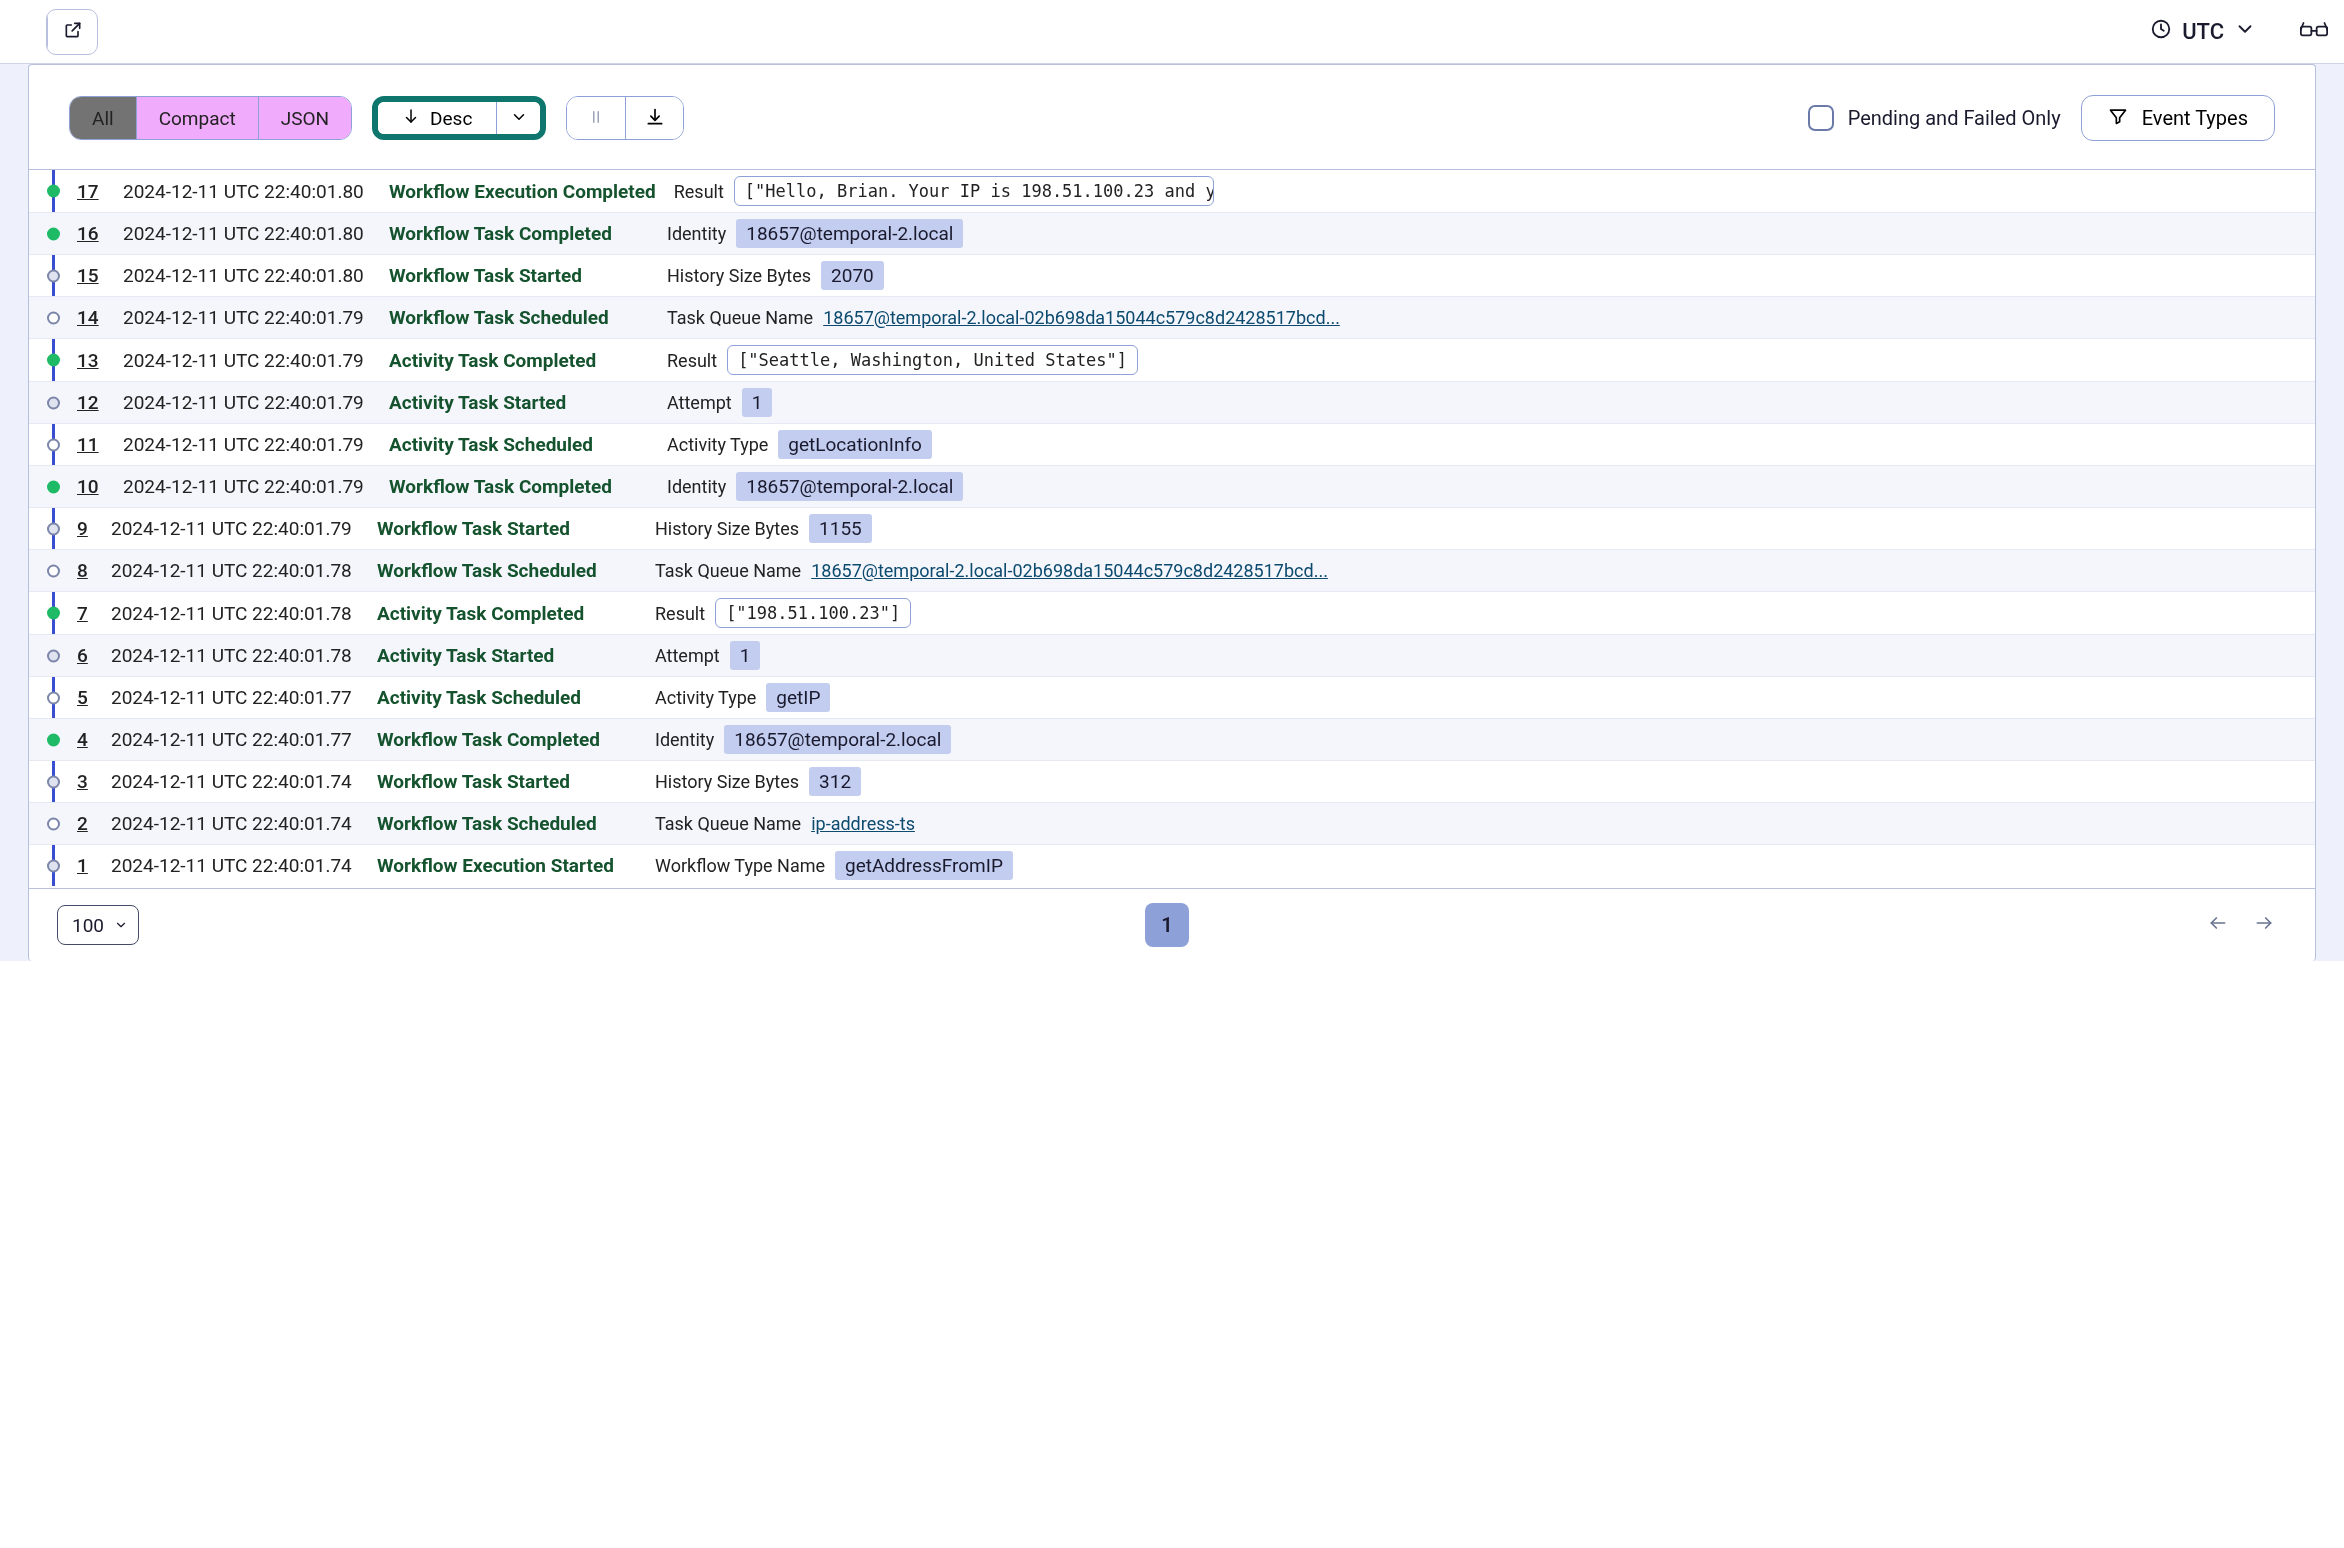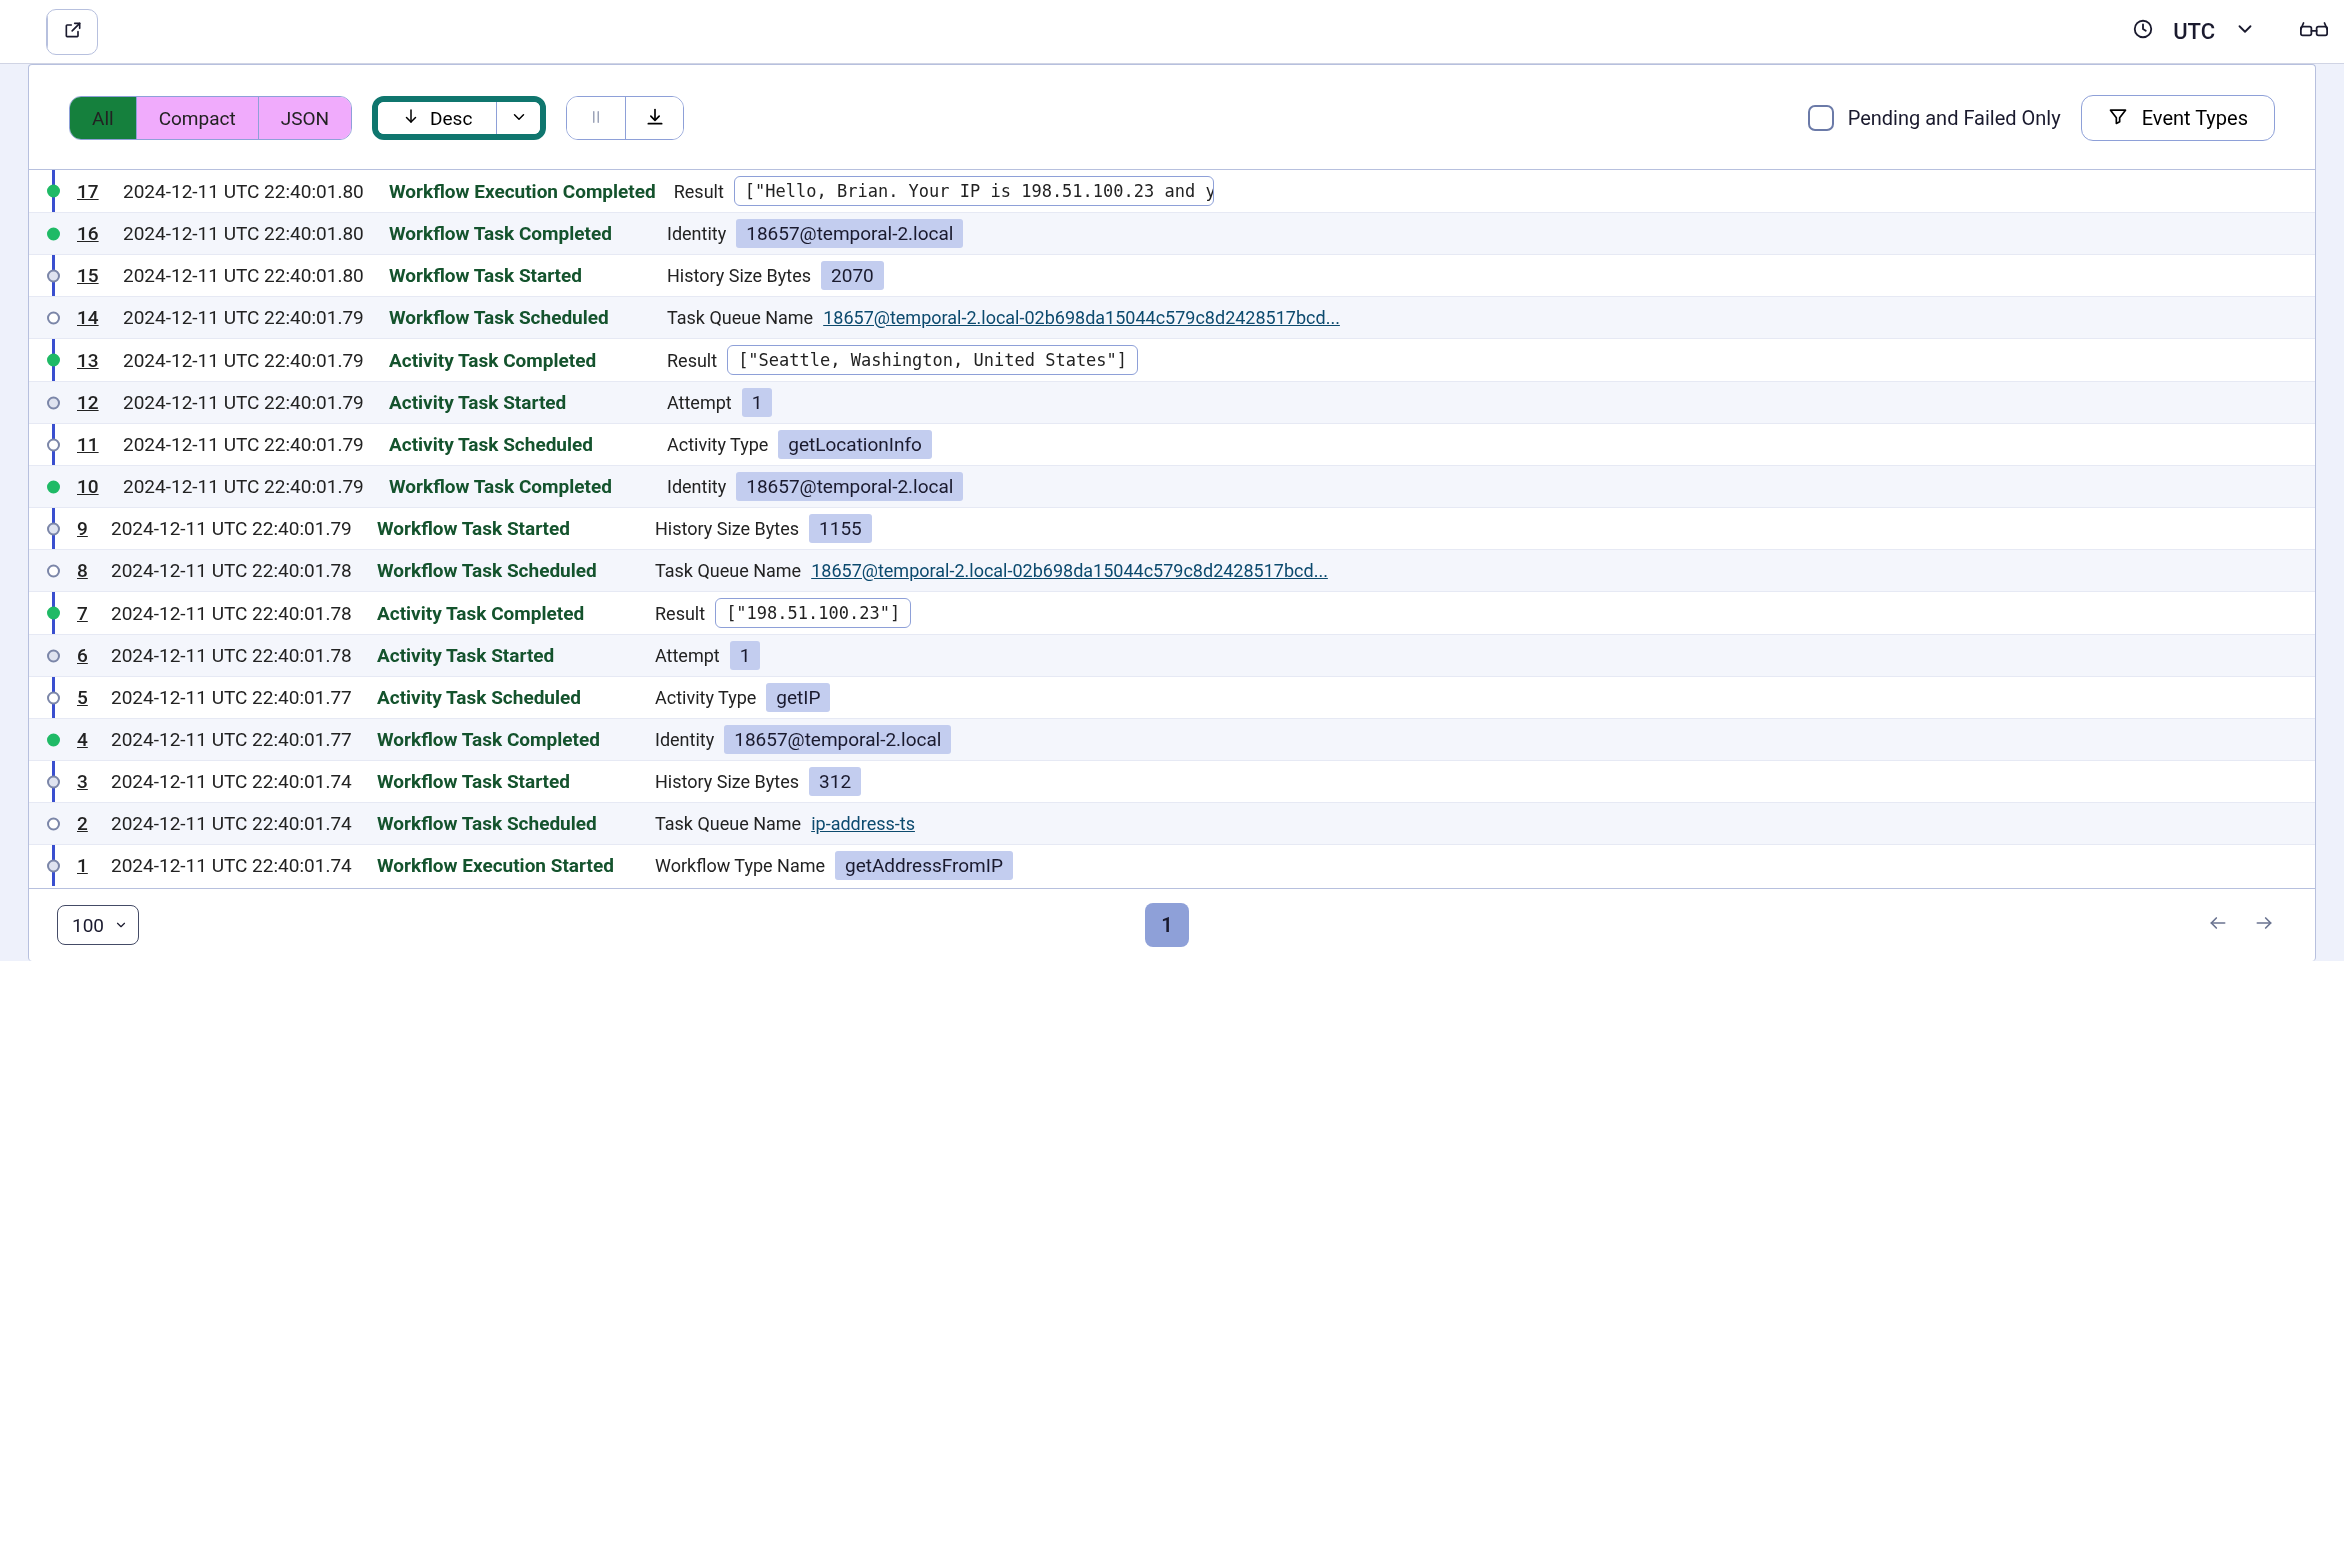--- a/index.html
+++ b/index.html
@@ -8,36 +8,36 @@
 
   
   .topbar { display: flex; align-items: center; height: 64px; border-bottom: 1px solid #d0d4e4; padding: 0 16px 0 46px; gap: 10px; }
   .ns-box { display: flex; align-items: center; height: 46px; border: 1px solid #b7c0de; border-radius: 10px; background: #fff; overflow: hidden; }
   .ns-main { display: flex; align-items: center; gap: 12px; padding: 0 16px; height: 100%; min-width: 330px; }
   .ns-icon svg { width: 20px; height: 20px; display: block; }
   .ns-text { font-size: 20px; color: #333; }
   .ns-ext { border-left: 1px solid #b7c0de; width: 50px; height: 100%; display: flex; align-items: center; justify-content: center; cursor: pointer; }
   .ns-ext svg { width: 20px; height: 20px; }
   .topbar-spacer { flex: 1; }
-  .tz { display: flex; align-items: center; gap: 19px; font-size: 22px; font-weight: 500; cursor: pointer; justify-content: space-between; }
+  .tz { display: flex; align-items: center; gap: 10px; font-size: 22px; font-weight: 500; cursor: pointer; justify-content: space-between; }
   .tz svg { width: 22px; height: 22px; }
   .glasses { margin-left: 34px; cursor: pointer; }
   .glasses svg { width: 28px; height: 22px; }
 
   
   .page-wrap { background: #eef1fb; padding: 0 28px; }
   .card { background: #fff; border: 1px solid #b7c0de; border-radius: 4px; margin-top: 0; }
   .card-top { border-bottom: none; }
 
   
   .toolbar { display: flex; align-items: center; gap: 20px; padding: 30px 40px 28px 40px; }
   .seg { display: inline-flex; border: 1px solid #8ea0d8; border-radius: 12px; overflow: hidden; height: 44px; }
   .seg button { border: none; background: #f0abfc; padding: 0 22px; font-size: 19px; cursor: pointer; font-family: inherit; color: #222; }
   .seg button + button { border-left: 1px solid #8ea0d8; }
-  .seg button.active { background: #15803d; }
+  .seg button.active { background: #737373; }
   .sort-grp { display: inline-flex; border: 6px solid #0f766e; border-radius: 12px; overflow: hidden; height: 44px; }
   .sort-grp .sort-main { display: flex; align-items: center; gap: 10px; padding: 0 24px; background: #fff; border: none; font-size: 19px; cursor: pointer; font-family: inherit; }
   .sort-grp .sort-dd { width: 44px; border: none; border-left: 1px solid #8ea0d8; background: #fff; display: flex; align-items: center; justify-content: center; cursor: pointer; }
   .icon-btn-grp { display: inline-flex; border: 1px solid #8ea0d8; border-radius: 12px; overflow: hidden; height: 44px; }
   .icon-btn-grp button { width: 58px; border: none; background: #fff; display: flex; align-items: center; justify-content: center; cursor: pointer; }
   .icon-btn-grp button + button { border-left: 1px solid #8ea0d8; }
   .icon-btn-grp button.muted { color: #9ca3b8; }
   .toolbar-spacer { flex: 1; }
   .chk { display: flex; align-items: center; gap: 14px; font-size: 20px; cursor: pointer; justify-content: flex-end; }
   .chk-box { width: 26px; height: 26px; border: 2.5px solid #6b7aa8; border-radius: 7px; }

